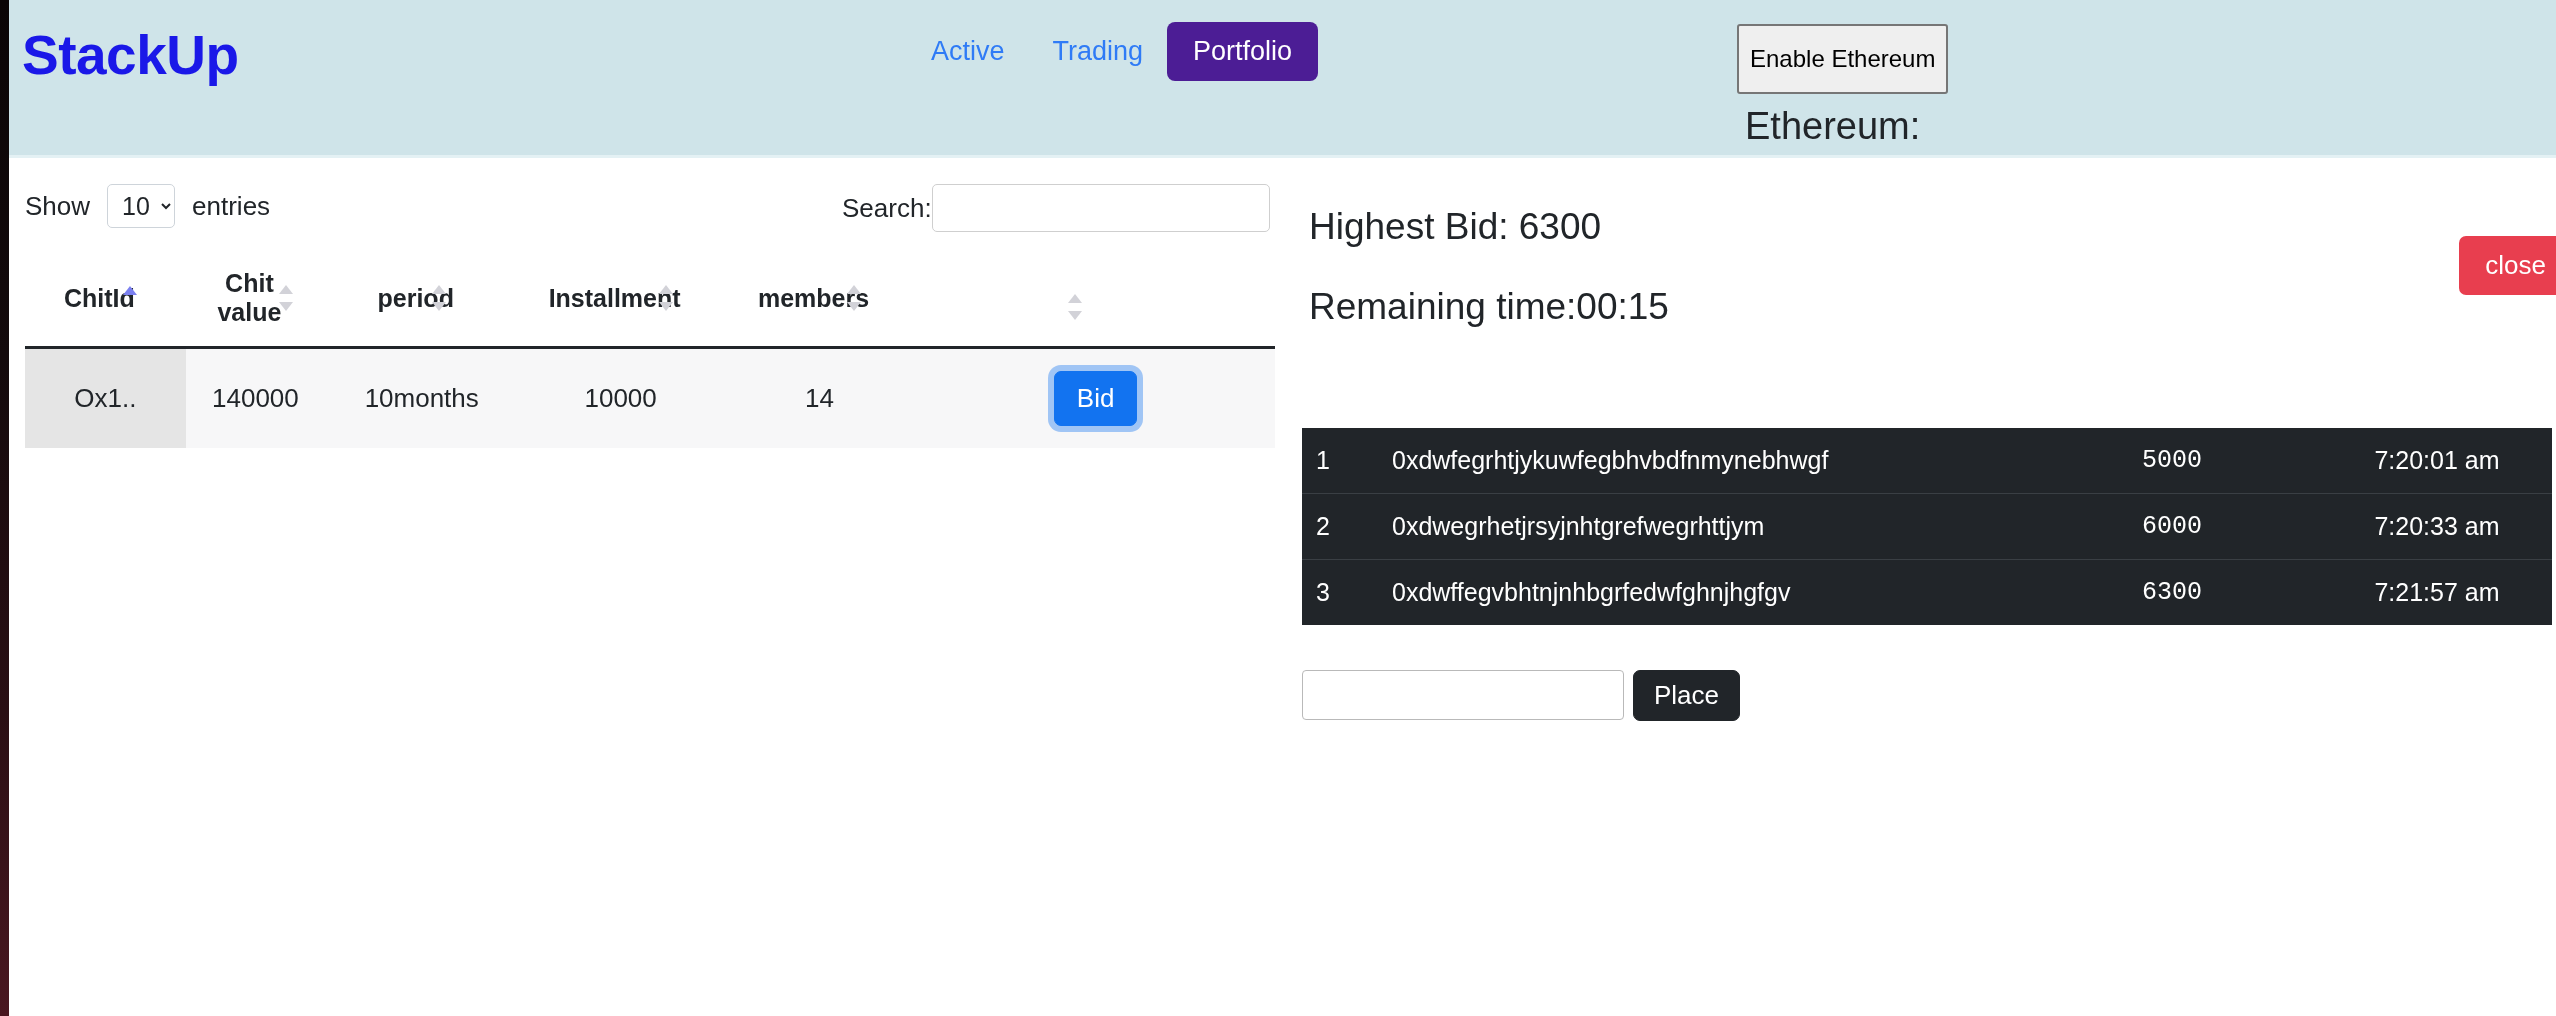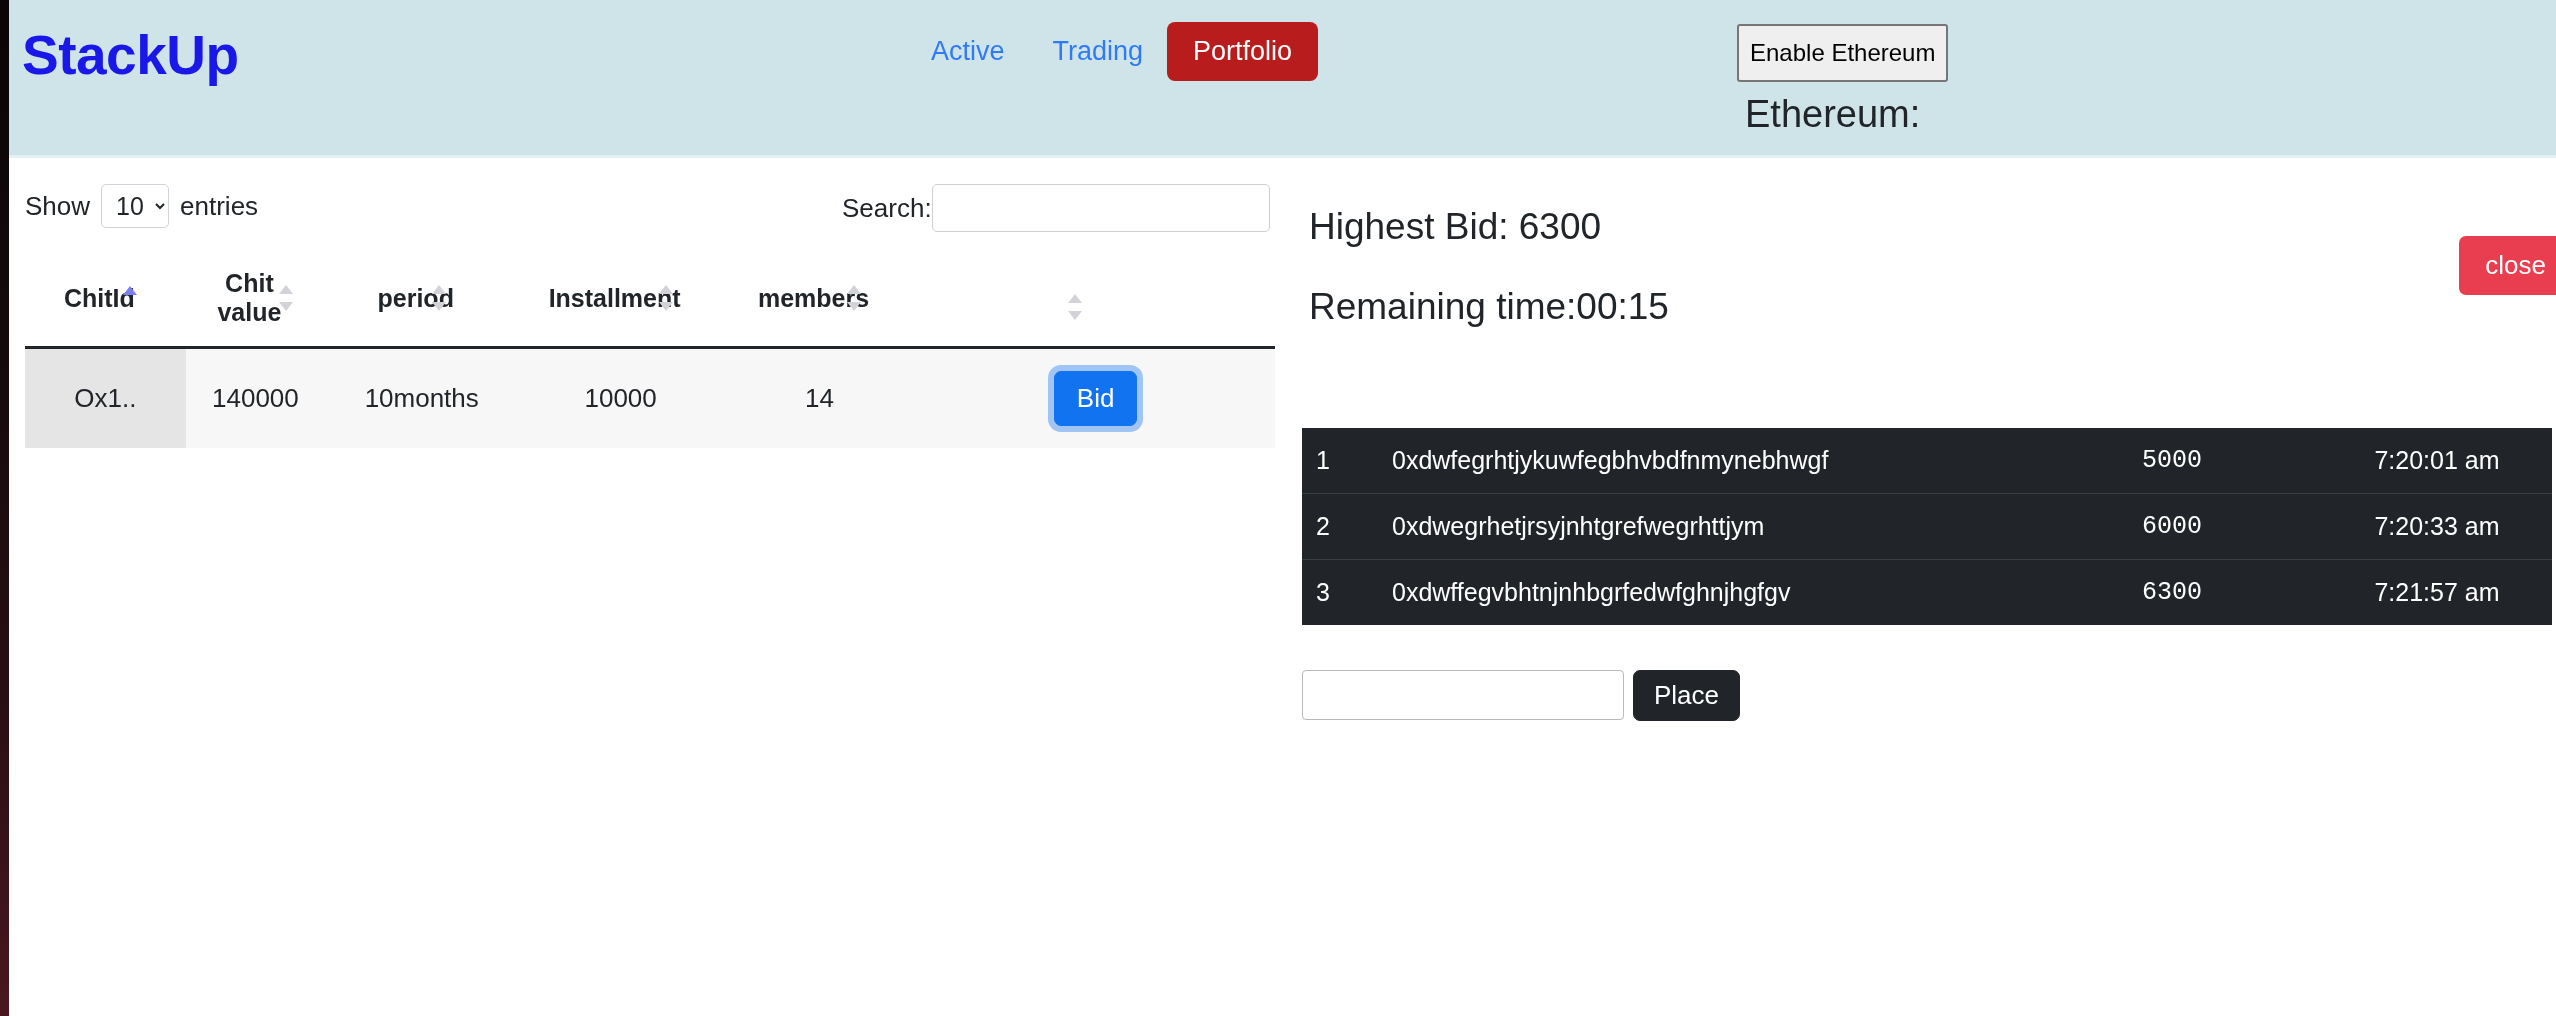--- a/index.html
+++ b/index.html
@@ -43,37 +43,37 @@
     display: flex; align-items: center; gap: 0px;
   }
   .nav-link {
     font-size: 27px;
     color: #2f7bf6;
     padding: 14px 24px;
     text-decoration: none;
     white-space: nowrap;
   }
   .nav-link.active {
-    background: #b91c1c;
+    background: #4c1d95;
     color: #ffffff;
     border-radius: 8px;
     padding: 14px 26px;
   }
   .eth-wrap {
     position: absolute; left: 1728px; top: 24px;
     text-align: left;
   }
   .eth-btn {
     font-family: "Liberation Sans", sans-serif;
     font-size: 24px;
     color: #000000;
     background: #efefef;
     border: 2px solid #767676;
     border-radius: 3px;
-    padding: 14px 11px;
+    padding: 20px 11px;
     cursor: pointer;
     line-height: 1.1;
   }
   .account-label {
     margin-top: 12px;
     margin-left: 8px;
     font-size: 38px;
     color: #212529;
     line-height: 1.1;
     white-space: nowrap;
@@ -83,21 +83,21 @@
   .left-pane {
     position: absolute; left: 9px; top: 158px;
     width: 1290px; height: 858px;
   }
   .dt-top {
     position: relative; height: 84px;
   }
   .dt-length {
     position: absolute; left: 16px; top: 26px;
     font-size: 26px; color: #212529;
-    display: flex; align-items: center; gap: 11px;
+    display: flex; align-items: center; gap: 17px;
     white-space: nowrap;
   }
   .dt-select {
     font-family: "Liberation Sans", sans-serif;
     font-size: 25px;
     padding: 5px 8px 5px 10px;
     border: 1px solid #ced4da;
     border-radius: 5px;
     background: #ffffff;
     color: #212529;

